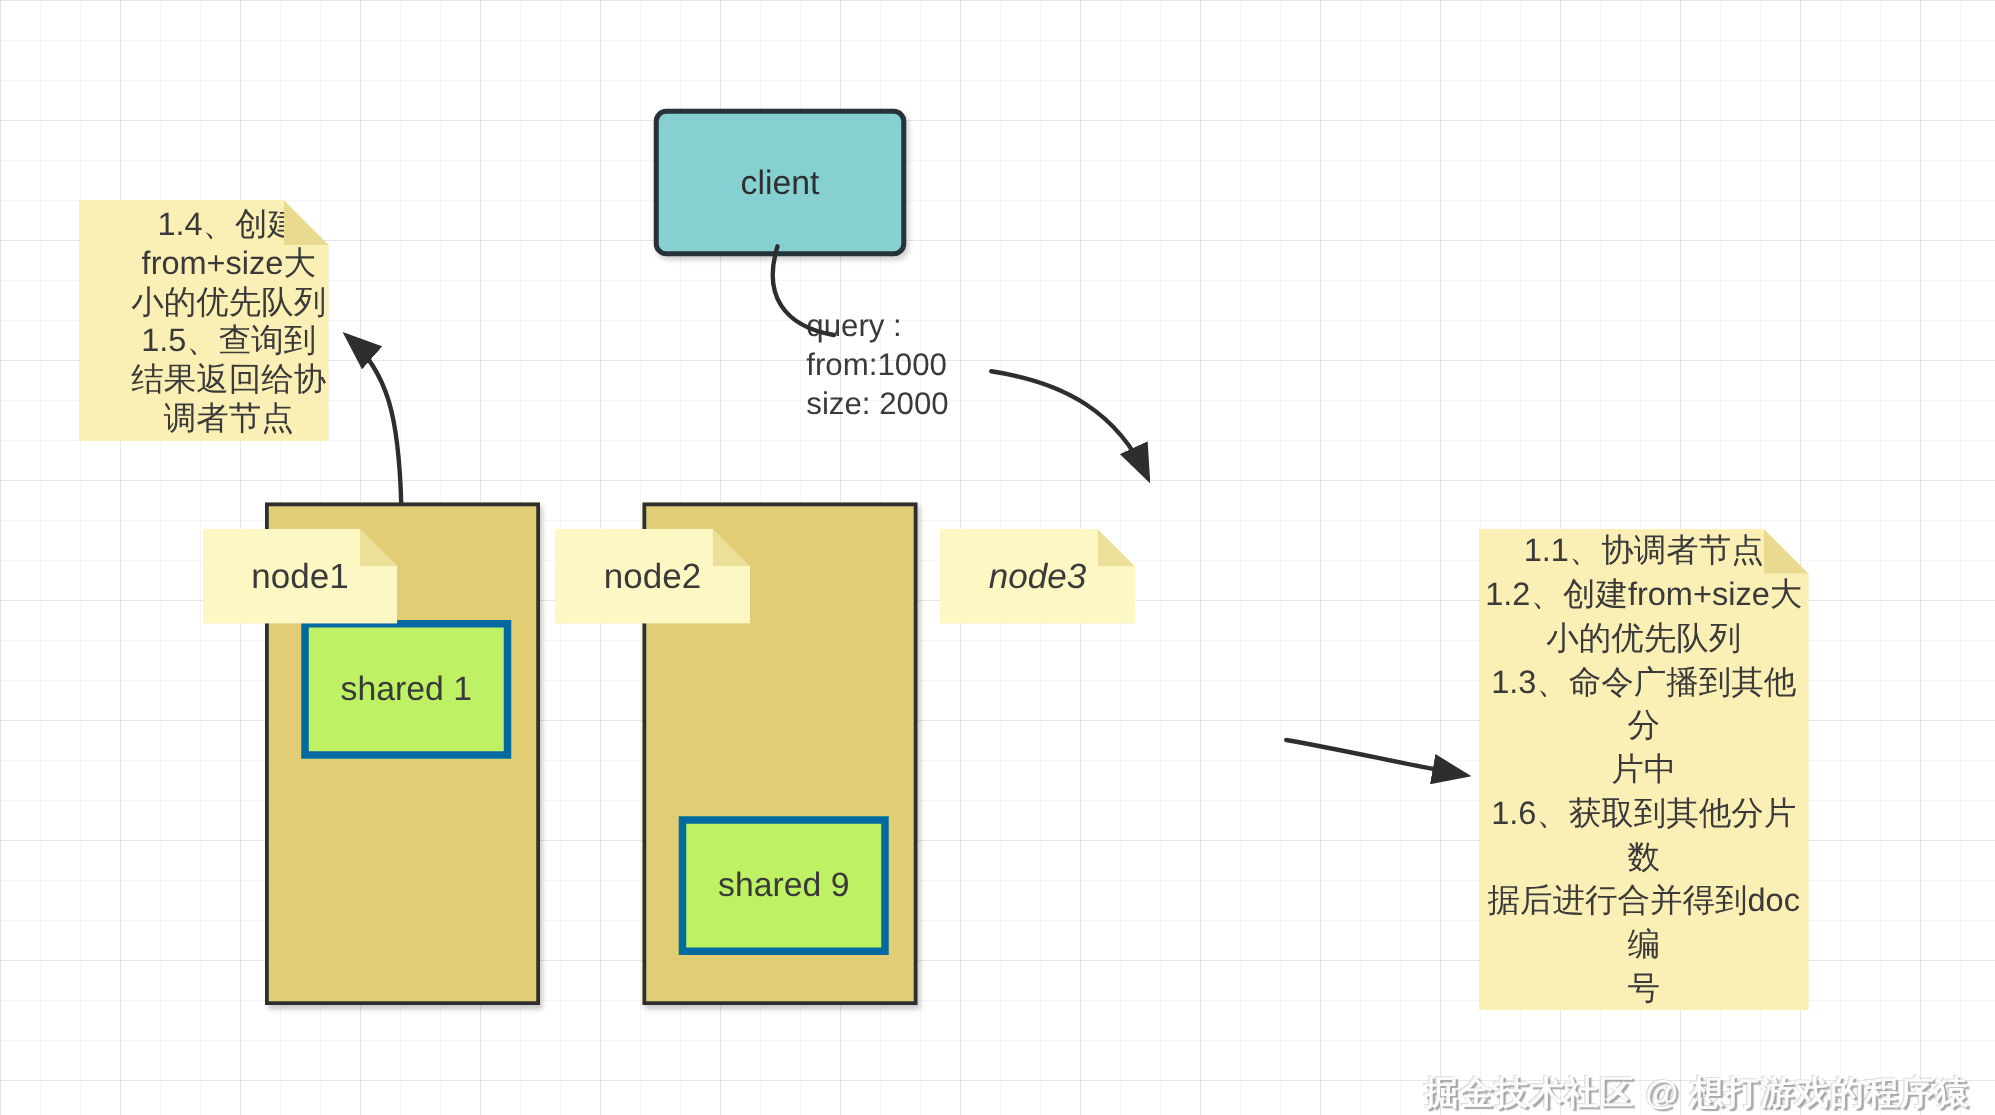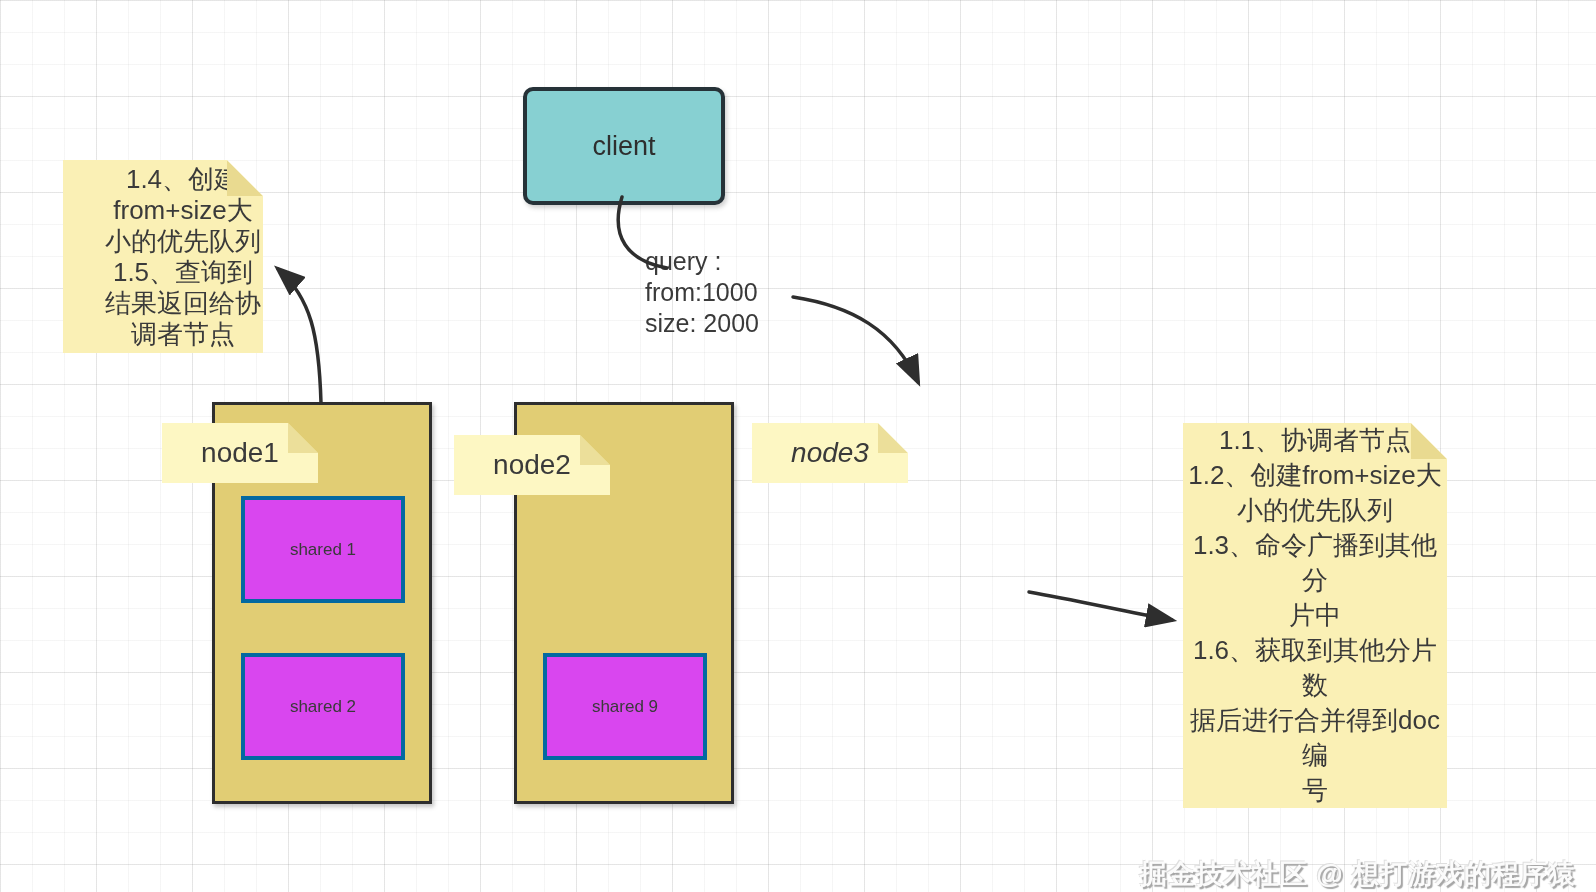--- a/index.html
+++ b/index.html
@@ -43,39 +43,39 @@
     position:absolute;top:402px;width:214px;height:396px;
     background:#e1cd74;border:3px solid #2e2e2e;
     box-shadow:2px 3px 4px rgba(70,70,70,0.3);
     z-index:1;
   }
   .node-1{left:212px;}
   .node-2{left:514px;}
   .node-3{left:814px;}
   .shard{
     position:absolute;left:26px;width:156px;height:99px;
-    background:#d946ef;border:4px solid #0369a1;
+    background:#bef264;border:6px solid #0369a1;
     display:flex;align-items:center;justify-content:center;
-    font-size:17px;color:#3a3a3a;
+    font-size:27px;color:#3a3a3a;
   }
   .shard-top{top:91px;}
   .shard-bottom{top:248px;}
 
   
   .node-label{
-    position:absolute;top:423px;width:156px;height:60px;
+    position:absolute;top:423px;width:156px;height:76px;
     background:#fdf7c3;
     display:flex;align-items:center;justify-content:center;
     font-size:28px;color:#3a3a3a;
     clip-path:polygon(0 0,calc(100% - 30px) 0,100% 30px,100% 100%,0 100%);
     z-index:2;
     filter:drop-shadow(2px 3px 2px rgba(70,70,70,0.25));
   }
   .label-1{left:162px;}
-  .label-2{left:454px;margin-top:12px;}
+  .label-2{left:444px;}
   .label-3{left:752px;font-style:italic;}
   .node-label::after{
     content:'';position:absolute;top:0;right:0;width:30px;height:30px;
     background:#ecdf9a;
     clip-path:polygon(0 0,100% 100%,0 100%);
   }
 
   
   .note{
     position:absolute;
@@ -136,21 +136,20 @@
 片中
 1.6、获取到其他分片数
 据后进行合并得到doc编
 号
 2.1、根据doc编号fetch
 具体的doc文档并返回给
 client</div>
 
   <div class="node node-1">
     <div class="shard shard-top">shared 1</div>
-    <div class="shard shard-bottom">shared 2</div>
   </div>
   <div class="node-label label-1">node1</div>
 
   <div class="node node-2">
     <div class="shard shard-bottom">shared 9</div>
   </div>
   <div class="node-label label-2">node2</div>
 
   <div class="node-label label-3">node3</div>
 

